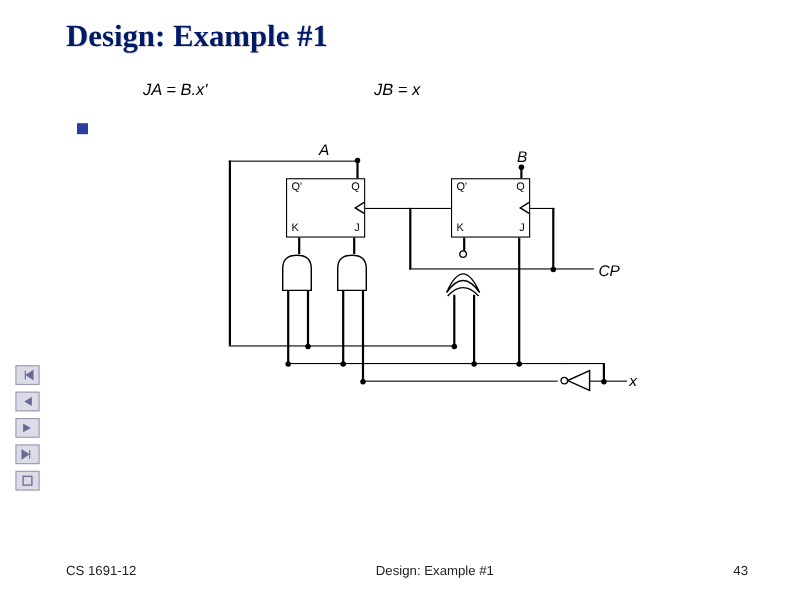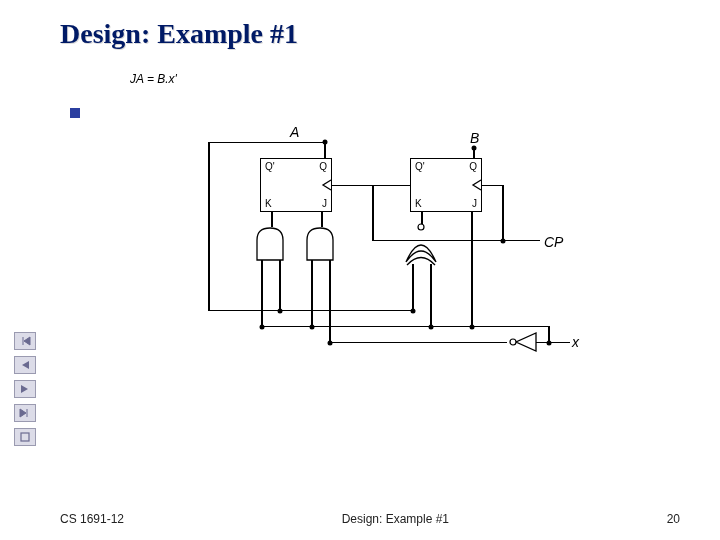--- a/index.html
+++ b/index.html
@@ -37,21 +37,21 @@
     height: 10px;
     background: #2b3fa0;
     margin-right: 10px;
     margin-top: 6px;
     flex-shrink: 0;
   }
   .eq-block {
     margin-left: 70px;
     margin-bottom: 14px;
     font-style: italic;
-    font-size: 12px;
+    font-size: 15px;
     display: flex;
   }
   .eq-col {
     width: 210px;
   }
   .eq-line { line-height: 1.3; }
   .diagram {
     position: relative;
     margin-left: 80px;
     margin-top: 4px;
@@ -120,20 +120,21 @@
 <div class="slide">
 
   <div class="title">Design: Example #1</div>
 
 
   <div class="eq-block">
     <div class="eq-col">
       <div class="eq-line">JA = B.x'</div>
     </div>
     <div class="eq-col">
+      <div class="eq-line">JB = x</div>
     </div>
   </div>
 
   <div class="bullet">
     <div class="bullet-mark"></div>
   </div>
 
   <div class="diagram">
 
     <div class="side-label" style="left:150px; top:0;">A</div>
@@ -257,16 +258,16 @@
     <div class="sb-icon">
       <svg width="12" height="12">
           <rect x="2" y="2" width="8" height="8" fill="none" stroke="#6a6a90" stroke-width="1.2"></rect>
         </svg>
     </div>
   </div>
 
   <div class="footer">
     <div>CS 1691-12</div>
     <div class="ctr">Design: Example #1</div>
-    <div>20</div>
+    <div>43</div>
   </div>
 
 </div>
 
 </body></html>

